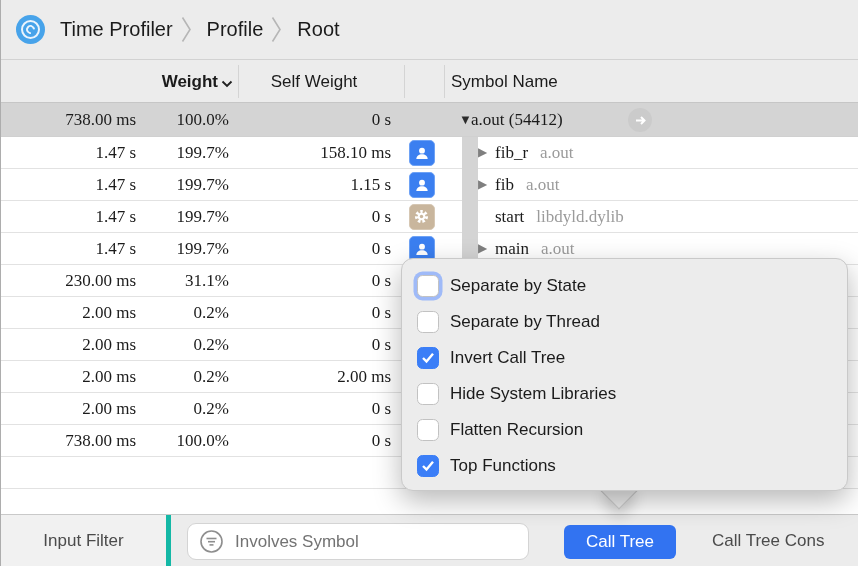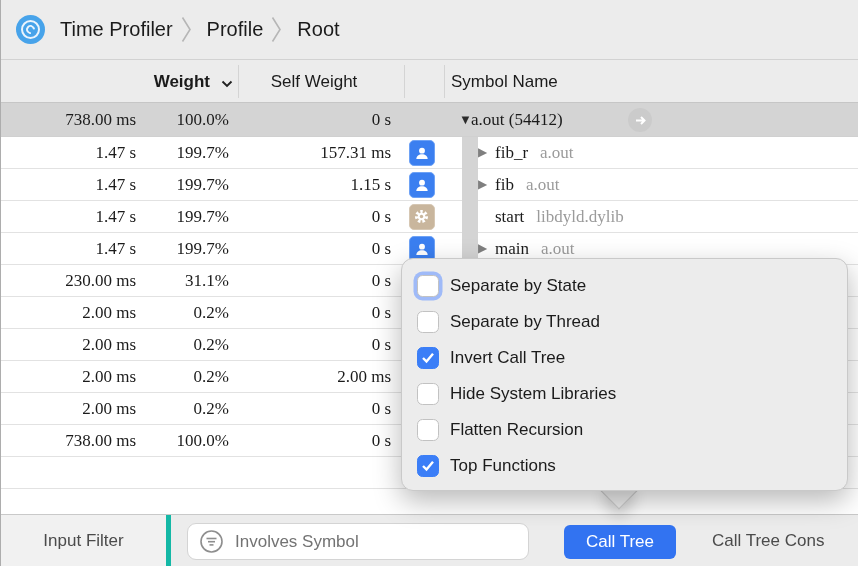--- a/index.html
+++ b/index.html
@@ -32,21 +32,21 @@
   .crumb { font-size:20px; color:#1b1b1b; margin-left:15px; }
   .crumb-sep { margin-left:8px; display:flex; align-items:center; }
 
   
   .thead {
     position:absolute; left:0; top:60px; width:858px; height:43px;
     background:#ececec; border-bottom:1px solid #c6c6c6; font-size:17px; color:#1b1b1b;
   }
   .th-weight {
     position:absolute; left:0; top:0; width:232px; height:43px;
-    display:flex; align-items:center; justify-content:flex-end; font-weight:bold; gap:11px;
+    display:flex; align-items:center; justify-content:flex-end; font-weight:bold; gap:3px;
   }
   .th-self {
     position:absolute; left:237px; top:0; width:152px; height:43px;
     display:flex; align-items:center; justify-content:center;
   }
   .th-symbol {
     position:absolute; left:450px; top:0; height:43px;
     display:flex; align-items:center;
   }
   .th-sep { position:absolute; top:5px; width:1px; height:33px; background:#d4d4d4; }
@@ -200,21 +200,21 @@
       <div class="focus-btn">
         <svg width="13" height="13" viewBox="0 0 13 13">
             <path d="M2 6.5 H10 M7 3 L10.5 6.5 L7 10" stroke="#fff" stroke-width="2" fill="none"></path>
           </svg>
       </div>
     </div>
 
     <div class="row">
       <div class="cell c-time">1.47 s</div>
       <div class="cell c-pct">199.7%</div>
-      <div class="cell c-self">157.31 ms</div>
+      <div class="cell c-self">158.10 ms</div>
       <div class="cell c-icon">
           <span class="badge user">
         <svg width="16" height="16" viewBox="0 0 24 24">
               <circle cx="12" cy="8.5" r="4.4" fill="#fff"></circle>
               <path d="M3.5 21c0-4.8 3.9-7.3 8.5-7.3s8.5 2.5 8.5 7.3z" fill="#fff"></path>
             </svg>
       </span>
         </div>
       <div class="cell c-disc">▶</div>
       <div class="cell c-sym">

